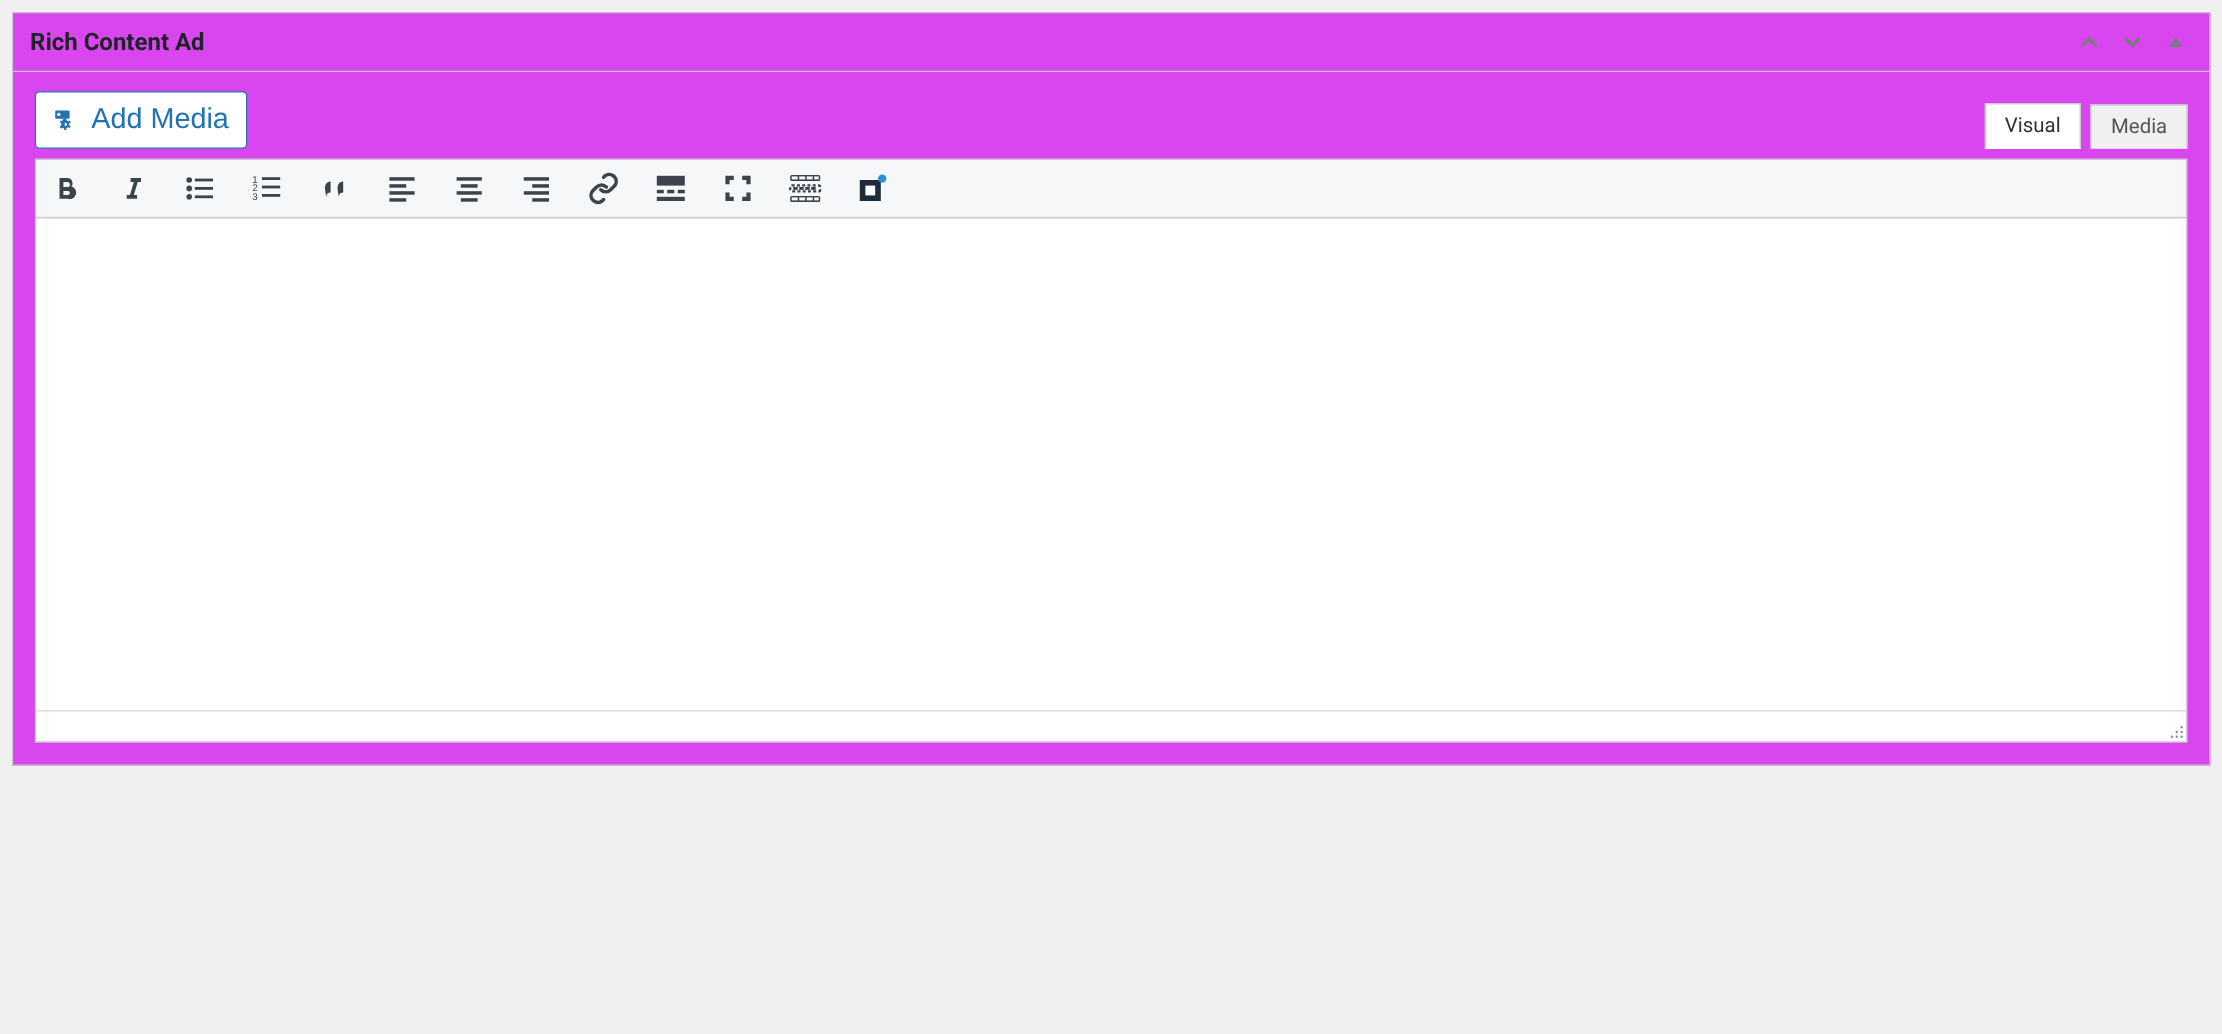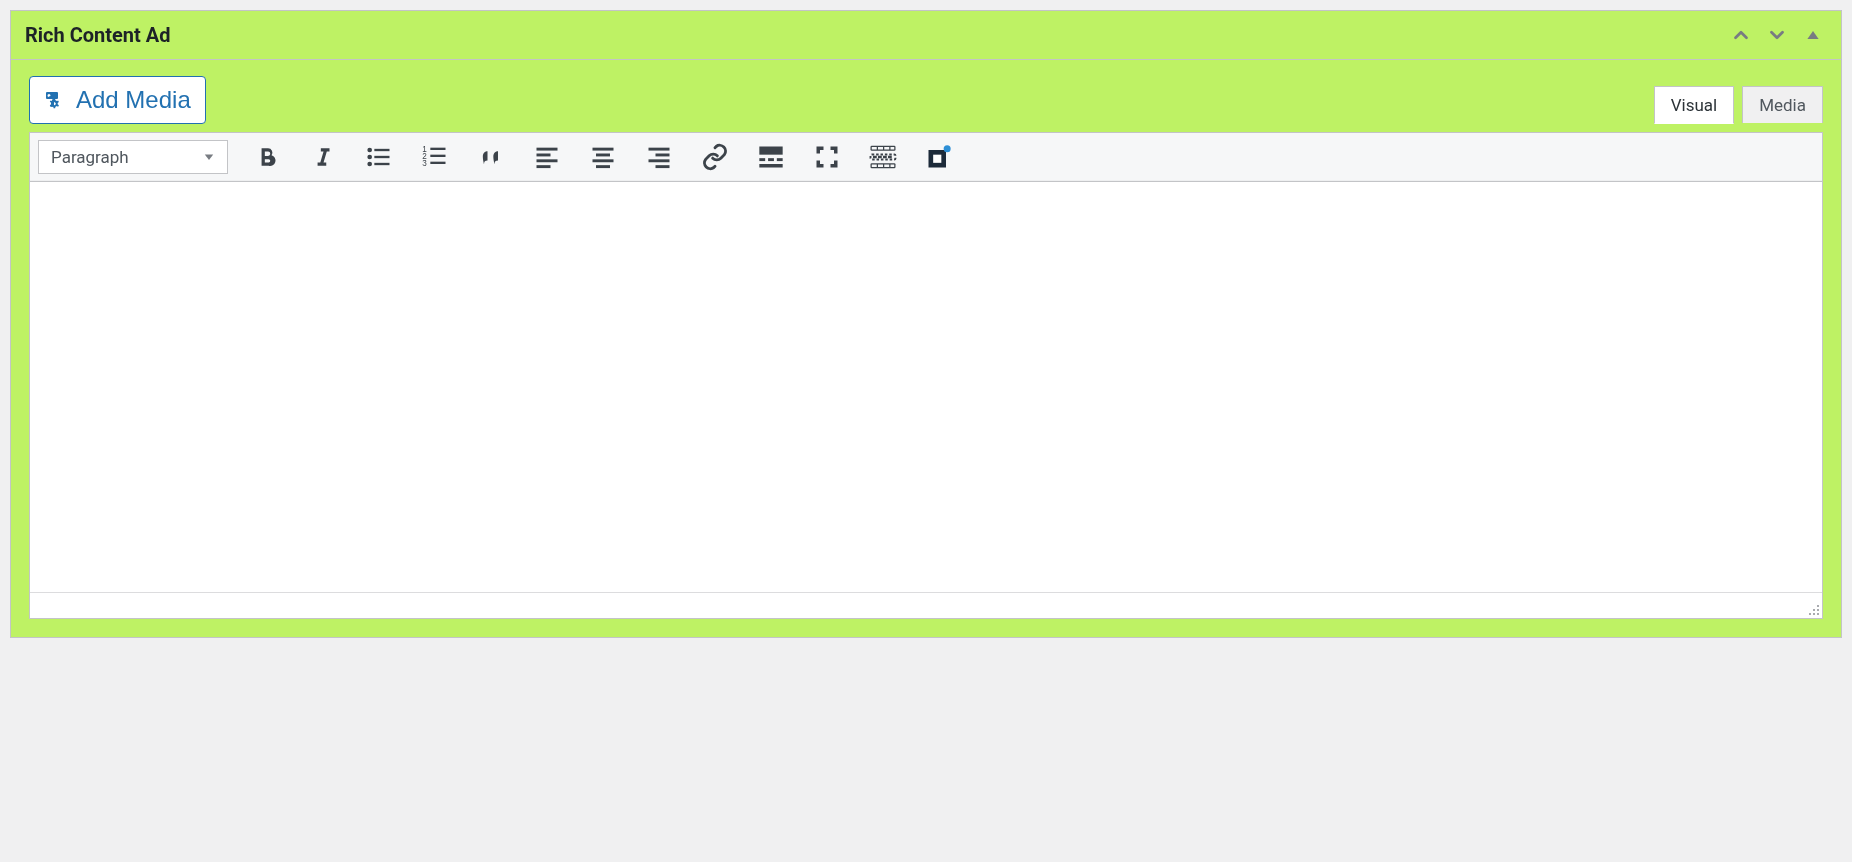--- a/index.html
+++ b/index.html
@@ -8,21 +8,21 @@
     padding: 0;
     font-family: -apple-system, BlinkMacSystemFont, "Segoe UI", Roboto, Helvetica, Arial, sans-serif;
     background: #f0f0f1;
     color: #2c3338;
     font-size: 14px;
   }
   .wrap {
     padding: 10px;
   }
   .panel {
-    background: #bef264;
+    background: #d946ef;
     border: 1px solid #c3c4c7;
   }
   .panel-header {
     display: flex;
     align-items: center;
     justify-content: space-between;
     border-bottom: 1px solid #c3c4c7;
     padding: 10px 14px;
   }
   .panel-title {
@@ -69,21 +69,21 @@
     border: 1px solid #2271b1;
     border-radius: 4px;
     cursor: pointer;
     line-height: 1.4;
   }
   .add-media-btn .icon { display:flex; }
 
   .editor-tabs {
     display: flex;
     gap: 8px;
-    align-items: flex-start;
+    align-items: flex-end;
   }
   .editor-tab {
     padding: 8px 16px;
     font-size: 17px;
     background: #f0f0f1;
     border: 1px solid #c3c4c7;
     border-bottom: none;
     border-radius: 0;
     color: #50575e;
     cursor: pointer;
@@ -200,28 +200,20 @@
             <span>Visual</span>
           </div>
           <div class="editor-tab">
             <span>Media</span>
           </div>
         </div>
       </div>
 
       <div class="editor-toolbar-wrap">
         <div class="editor-toolbar">
-          <div class="dropdown">
-            <span>Paragraph</span>
-            <span class="caret">
-              <svg width="12" height="12" viewBox="0 0 20 20">
-                  <polygon fill="#787c82" points="3,6 17,6 10,15"></polygon>
-                </svg>
-            </span>
-          </div>
 
           <div class="tb-btn" title="Bold">
             <svg width="26" height="26" viewBox="0 0 24 24" fill="#3c434a">
                 <path d="M7 4h6a4 4 0 0 1 3.2 6.4A4.5 4.5 0 0 1 13.5 20H7V4zm3 3v4h3a2 2 0 0 0 0-4h-3zm0 7v3h3.5a1.5 1.5 0 0 0 0-3H10z"></path>
               </svg>
           </div>
 
           <div class="tb-btn" title="Italic">
             <svg width="26" height="26" viewBox="0 0 24 24" fill="#3c434a">
                 <path d="M10 4h8v3h-2.5l-3 10H15v3H7v-3h2.5l3-10H10V4z"></path>

